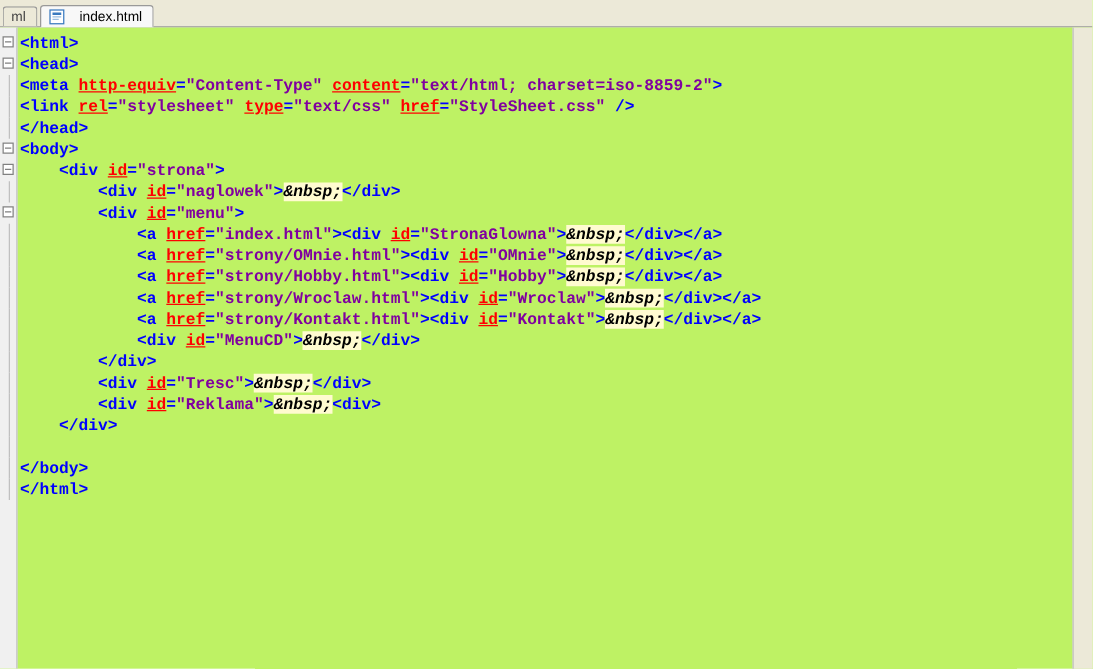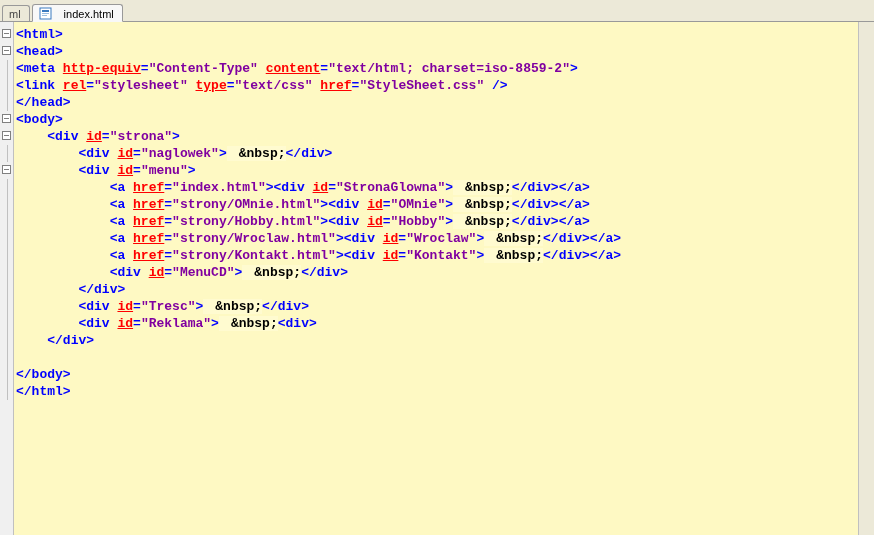--- a/index.html
+++ b/index.html
@@ -46,21 +46,21 @@
   display: flex;
   align-items: flex-end;
   gap: 12px;
 }
 .tab-icon {
   display: inline-flex;
   align-items: center;
 }
 .editor-area {
   display: flex;
-  background: #fef9c3;
+  background: #bef264;
   height: calc(535px - 22px);
 }
 .fold-gutter {
   width: 14px;
   border-right: 1px solid #c0c0c0;
   background: #f0f0f0;
   padding-top: 4px;
 }
 .fold {
   height: 17px;
@@ -95,21 +95,21 @@
 }
 .code {
   padding: 4px 0 0 2px;
   white-space: pre;
   line-height: 17px;
 }
 .blue { color: #0000ff; }
 .red { color: #ff0000; text-decoration: underline; }
 .purple { color: #8000a0; }
 .black { color: #000; }
-.nbsp { background: #fffbd0; color: #000; padding-left: 12px; }
+.nbsp { background: #fffbd0; font-style: italic; color: #000; }
 .scrollbar-v {
   position: absolute;
   right: 0;
   top: 22px;
   width: 16px;
   bottom: 0;
   background: #ece9d8;
   border-left: 1px solid #c0c0c0;
 }
 </style>

